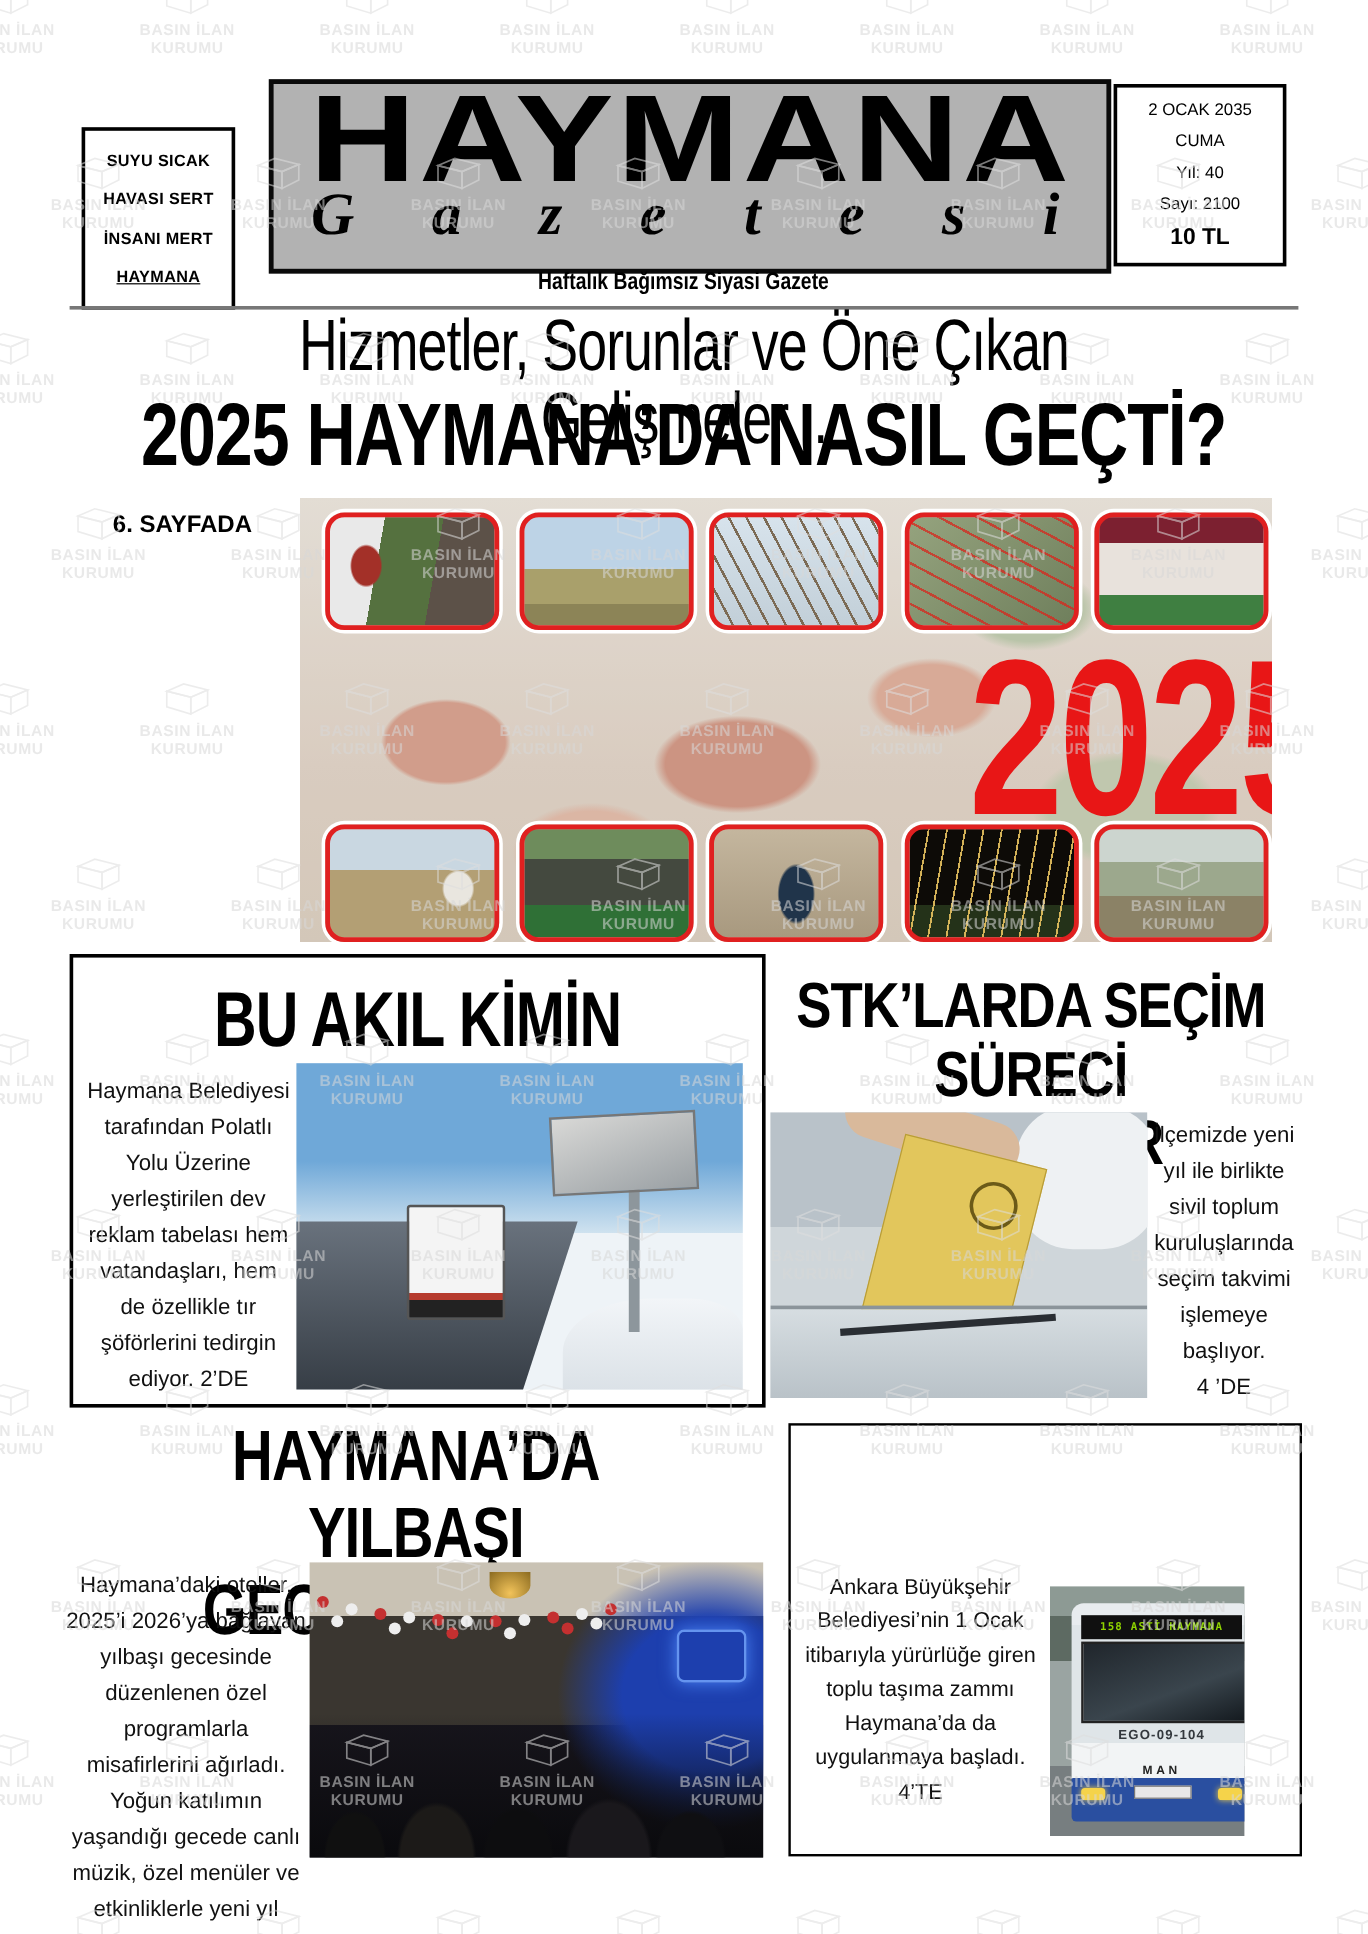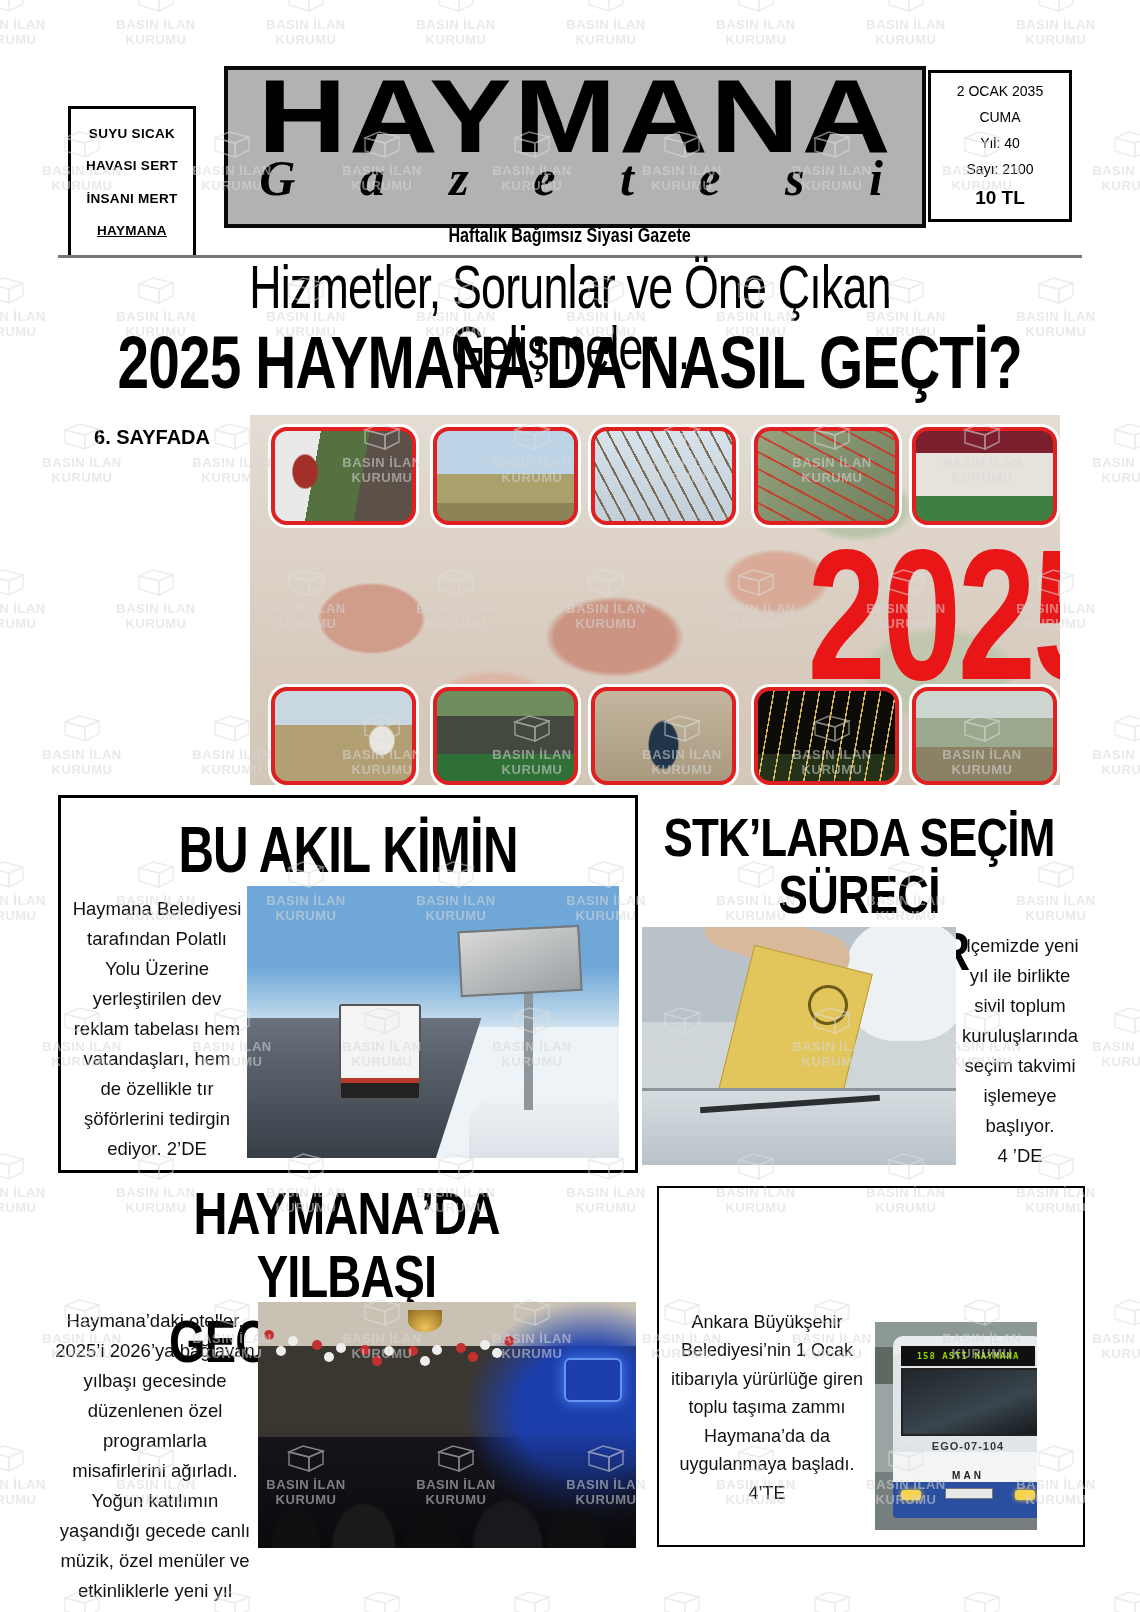--- a/index.html
+++ b/index.html
@@ -266,21 +266,21 @@
       <div class="crowd"></div>
     </div>
   </div>
 
   <div class="abs box4">
     <div class="body-col">Ankara Büyükşehir Belediyesi’nin 1 Ocak itibarıyla yürürlüğe giren toplu taşıma zammı Haymana’da da uygulanmaya başladı. 4’TE</div>
     <div class="photo4">
       <div class="bus"></div>
       <div class="led">158 ASTİ HAYMANA</div>
       <div class="glass"></div>
-      <div class="ego">EGO-07-104</div>
+      <div class="ego">EGO-09-104</div>
       <div class="man">MAN</div>
       <div class="hl"></div>
       <div class="hr2"></div>
       <div class="plate"></div>
     </div>
   </div>
 
   <div id="wm-layer">
       <div class="wm-tile" style="left: -60px; top: -18px;">
         <svg width="46" height="34" viewBox="0 0 46 34" fill="none" stroke="#dedede" stroke-width="1.4">

